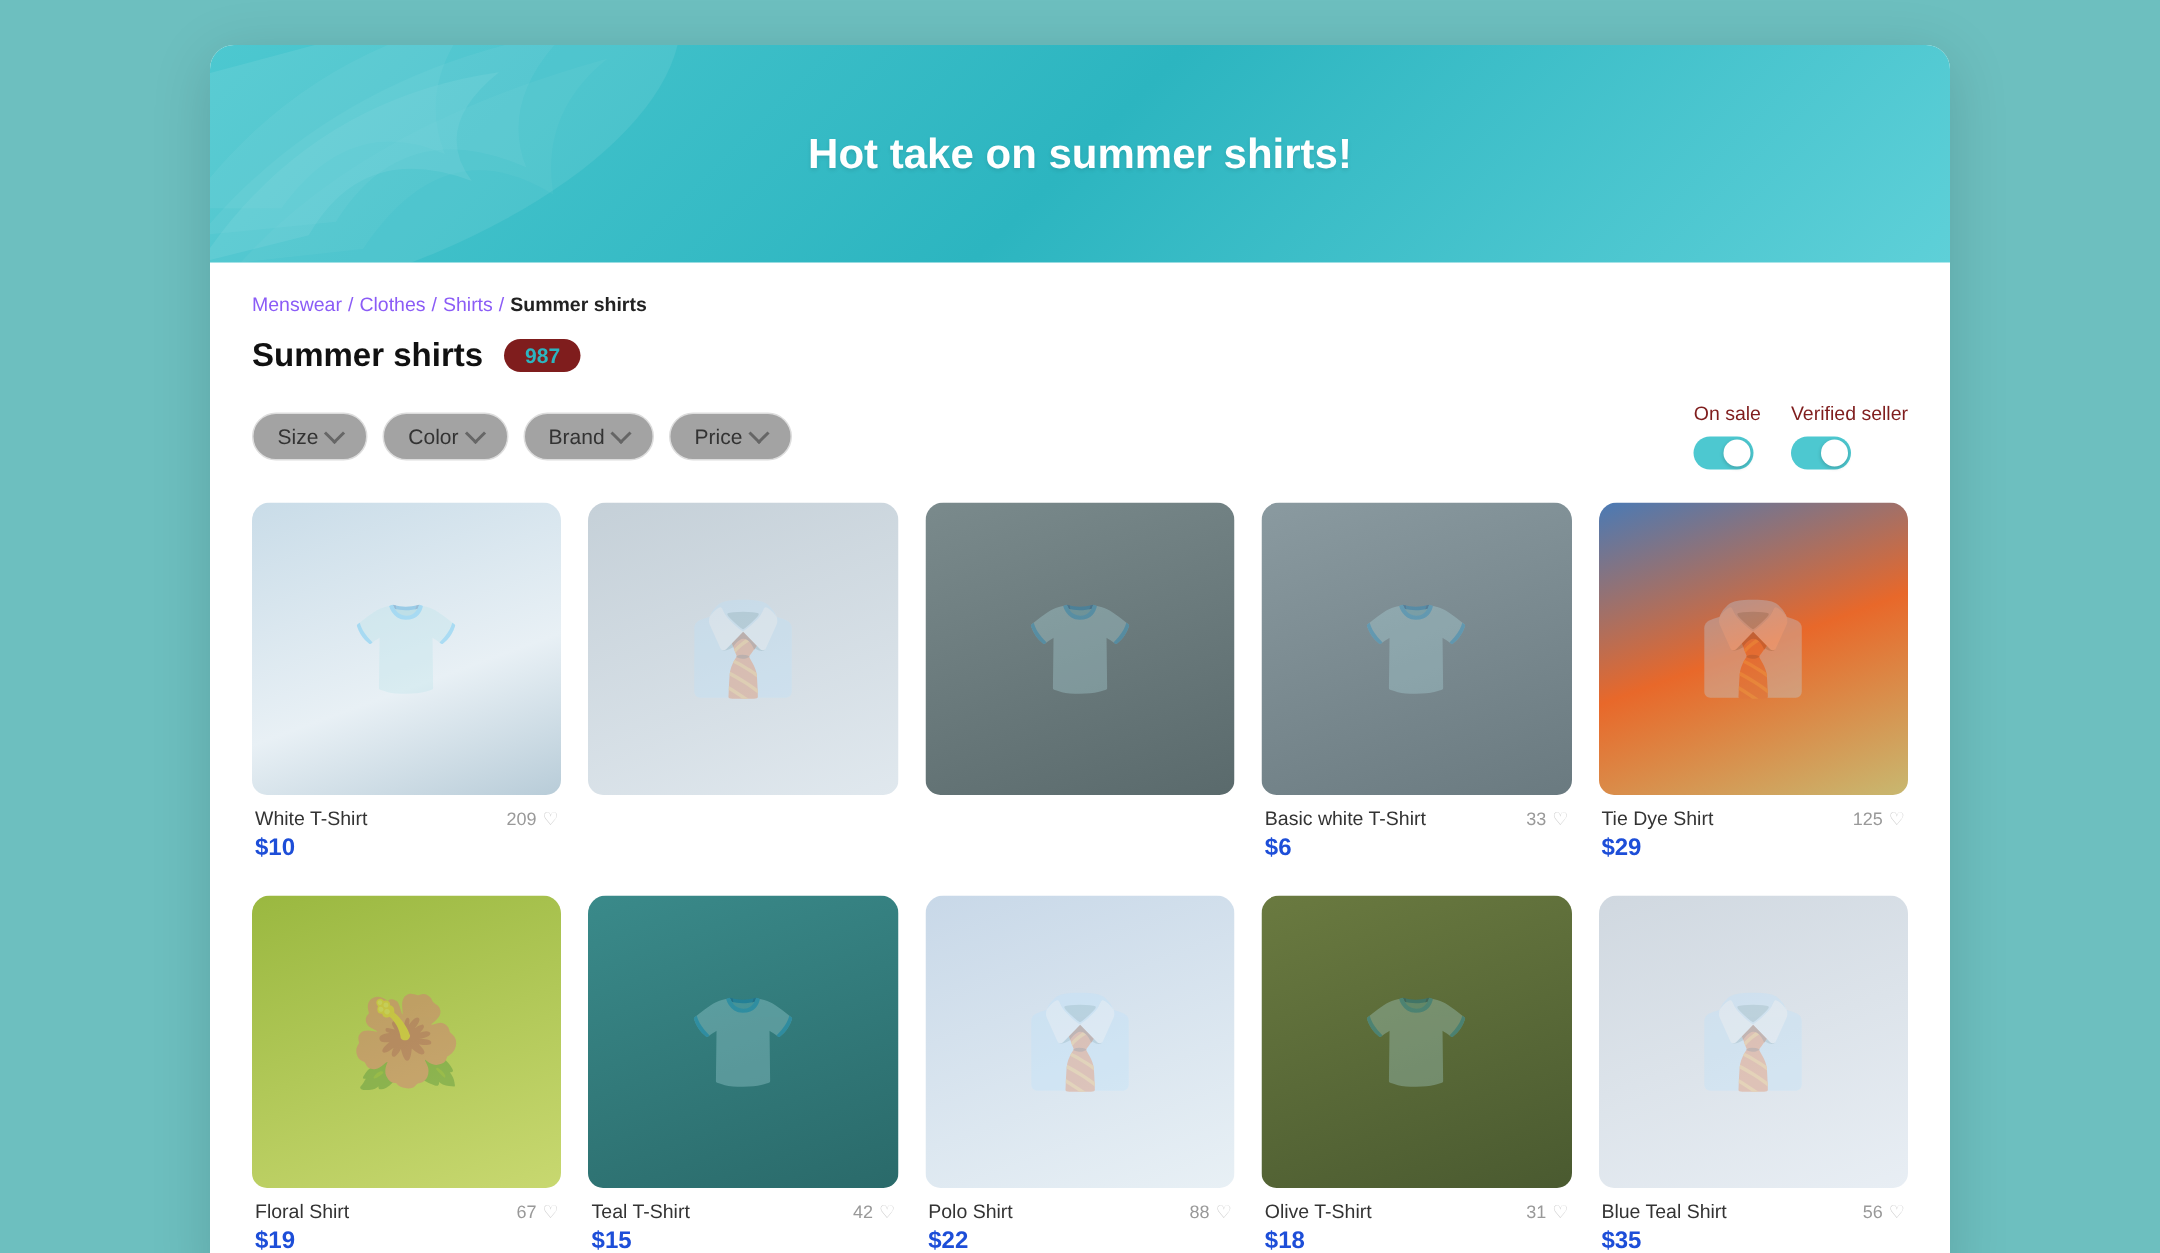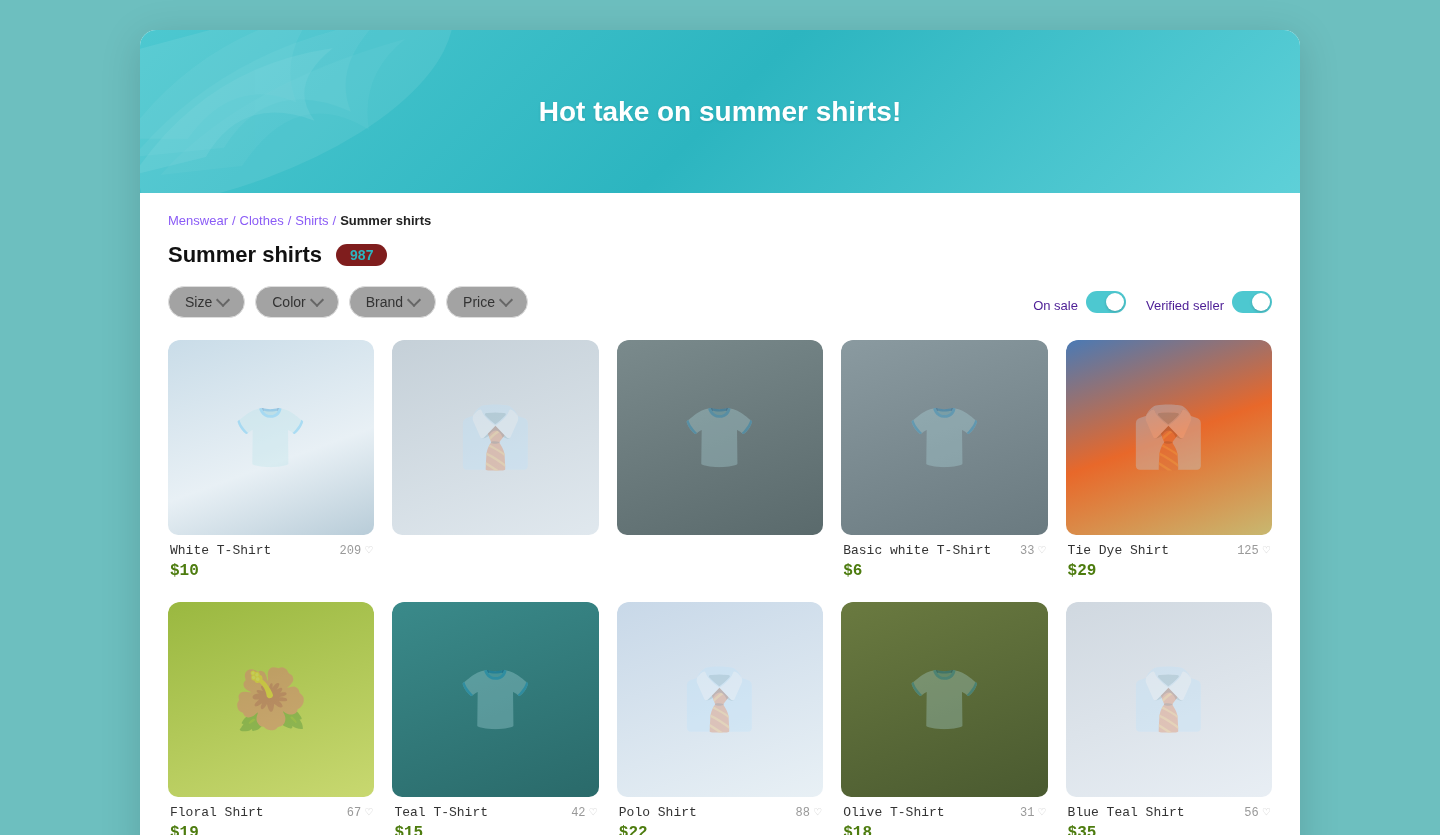--- a/index.html
+++ b/index.html
@@ -15,21 +15,21 @@
     .app-container {
       background: white;
       border-radius: 16px;
       overflow: hidden;
       width: 1160px;
       max-width: 100%;
       box-shadow: 0 8px 40px rgba(0,0,0,0.15);
     }
     .hero-banner {
       background: linear-gradient(135deg, #4dc8d0 0%, #2cb5c0 50%, #5ed0d8 100%);
-      height: 163px;
+      height: 145px;
       display: flex;
       align-items: center;
       justify-content: center;
       position: relative;
       overflow: hidden;
     }
     .hero-banner::before {
       content: '';
       position: absolute;
       top: -20px;
@@ -117,24 +117,25 @@
       margin-top: -4px;
     }
     .filters-right {
       margin-left: auto;
       display: flex;
       align-items: center;
       gap: 20px;
     }
     .toggle-group {
       display: flex;
-      align-items: flex-end;
+      align-items: flex-start;
       gap: 8px;
       font-size: 13px;
-      color: #4c1d95;
+      color: #7f1d1d;
+      flex-direction: column;
     }
     .toggle-switch {
       width: 40px;
       height: 22px;
       border-radius: 11px;
       background: #4dc8d0;
       position: relative;
       cursor: pointer;
     }
     .toggle-switch::after {
@@ -180,21 +181,20 @@
     .img-gray-tshirt { background: linear-gradient(160deg, #7a8a8c 0%, #5a6a6c 100%); }
     .img-basic-white { background: linear-gradient(160deg, #8a9aa0 0%, #6a7a80 100%); }
     .img-tiedye { background: linear-gradient(160deg, #4a7ab5 0%, #e8682a 50%, #c8b870 100%); }
     .img-floral { background: linear-gradient(160deg, #9ab840 0%, #c8d870 100%); }
     .img-teal { background: linear-gradient(160deg, #3a8a8a 0%, #2a6a6a 100%); }
     .img-polo { background: linear-gradient(160deg, #c8d8e8 0%, #e8f0f5 100%); }
     .img-olive { background: linear-gradient(160deg, #6a7a40 0%, #4a5a30 100%); }
     .img-blue-shirt { background: linear-gradient(160deg, #d0d8e0 0%, #e8eef4 100%); }
     .product-info {
       padding: 8px 2px 4px;
-      font-family: Liberation Mono, monospace;
     }
     .product-name-row {
       display: flex;
       align-items: center;
       justify-content: space-between;
       margin-bottom: 4px;
     }
     .product-name {
       font-size: 13px;
       color: #333;
@@ -208,21 +208,21 @@
       color: #999;
     }
     .heart-icon {
       font-size: 12px;
     }
     .heart-filled { color: #e05050; }
     .heart-outline { color: #ccc; }
     .product-price {
       font-size: 16px;
       font-weight: 700;
-      color: #4d7c0f;
+      color: #1d4ed8;
     }
   </style>
 </head>
 <body>
 
 <div class="app-container">
 
   <div class="hero-banner">
     <svg class="palm-leaf" viewBox="0 0 350 160" xmlns="http://www.w3.org/2000/svg">
       <path d="M-20,160 Q60,40 200,20 Q150,60 180,100 Q100,70 60,140 Z" fill="rgba(255,255,255,0.3)"></path>

